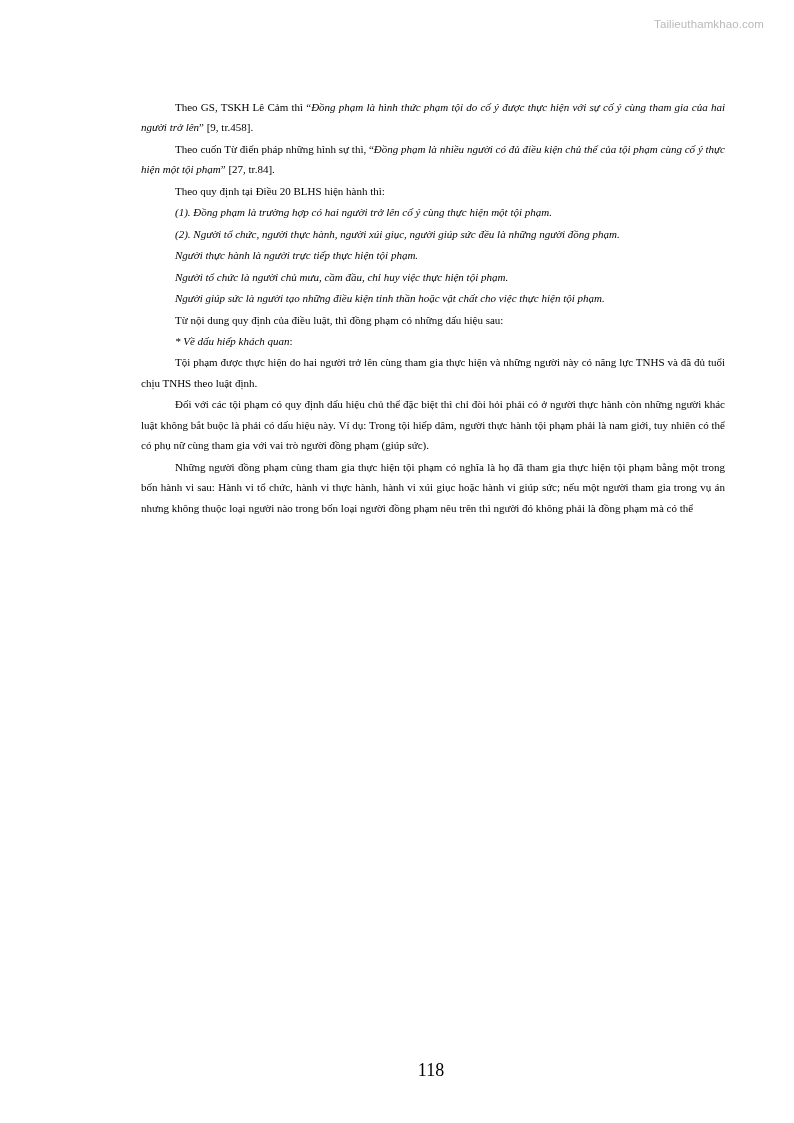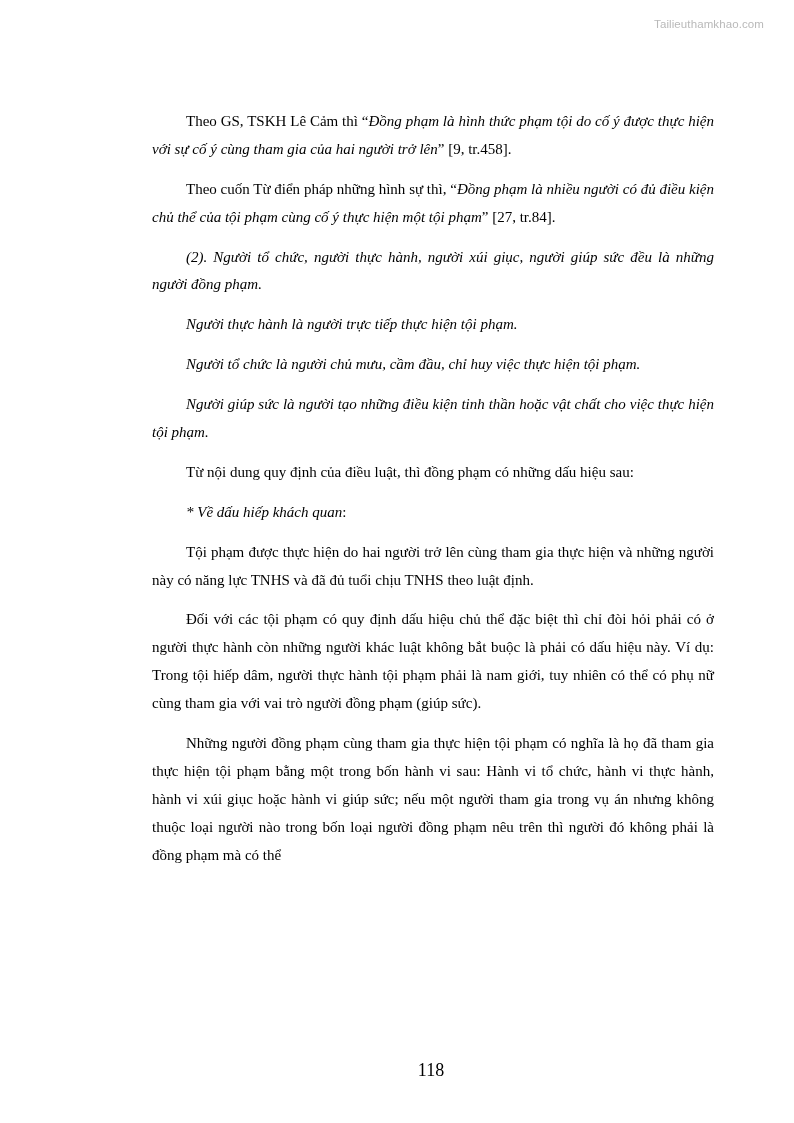--- a/index.html
+++ b/index.html
@@ -34,22 +34,22 @@
     user-select: none;
     margin-top: 10px;
   }
   .content {
     position: absolute;
     top: 96px;
     left: 140px;
     width: 586px;
   }
   p {
-    margin: 12px;
-    font-size: 15px;
+    margin: 1px;
+    font-size: 11px;
     line-height: 1.86;
     text-align: justify;
     text-justify: inter-word;
   }
   .indent {
     text-indent: 34px;
   }
   .it {
     font-style: italic;
   }
@@ -67,20 +67,22 @@
 </head>
 <body>
 
 <div class="page">
 
   <div class="watermark">Tailieuthamkhao.com</div>
 
   <div class="content">
       <p class="indent"><span>Theo GS, TSKH Lê Cảm thì “</span><span class="it">Đồng phạm là hình thức phạm tội do cố ý được thực hiện với sự cố ý cùng tham gia của hai người trở lên</span><span>” [9, tr.458].</span></p>
       <p class="indent"><span>Theo cuốn Từ điển pháp những hình sự thì, “</span><span class="it">Đồng phạm là nhiều người có đủ điều kiện chủ thể của tội phạm cùng cố ý thực hiện một tội phạm</span><span>” [27, tr.84].</span></p>
+      <p class="indent"><span>Theo quy định tại Điều 20 BLHS hiện hành thì:</span></p>
+      <p class="indent"><span class="it">(1). Đồng phạm là trường hợp có hai người trở lên cố ý cùng thực hiện một tội phạm.</span></p>
       <p class="indent"><span class="it">(2). Người tổ chức, người thực hành, người xúi giục, người giúp sức đều là những người đồng phạm.</span></p>
       <p class="indent"><span class="it">Người thực hành là người trực tiếp thực hiện tội phạm.</span></p>
       <p class="indent"><span class="it">Người tổ chức là người chủ mưu, cầm đầu, chỉ huy việc thực hiện tội phạm.</span></p>
       <p class="indent"><span class="it">Người giúp sức là người tạo những điều kiện tinh thần hoặc vật chất cho việc thực hiện tội phạm.</span></p>
       <p class="indent"><span>Từ nội dung quy định của điều luật, thì đồng phạm có những dấu hiệu sau:</span></p>
       <p class="indent"><span class="it">* Về dấu hiếp khách quan</span><span>:</span></p>
       <p class="indent"><span>Tội phạm được thực hiện do hai người trở lên cùng tham gia thực hiện và những người này có năng lực TNHS và đã đủ tuổi chịu TNHS theo luật định.</span></p>
       <p class="indent"><span>Đối với các tội phạm có quy định dấu hiệu chủ thể đặc biệt thì chỉ đòi hỏi phải có ở người thực hành còn những người khác luật không bắt buộc là phải có dấu hiệu này. Ví dụ: Trong tội hiếp dâm, người thực hành tội phạm phải là nam giới, tuy nhiên có thể có phụ nữ cùng tham gia với vai trò người đồng phạm (giúp sức).</span></p>
       <p class="indent"><span>Những người đồng phạm cùng tham gia thực hiện tội phạm có nghĩa là họ đã tham gia thực hiện tội phạm bằng một trong bốn hành vi sau: Hành vi tổ chức, hành vi thực hành, hành vi xúi giục hoặc hành vi giúp sức; nếu một người tham gia trong vụ án nhưng không thuộc loại người nào trong bốn loại người đồng phạm nêu trên thì người đó không phải là đồng phạm mà có thể</span></p>
     </div>

